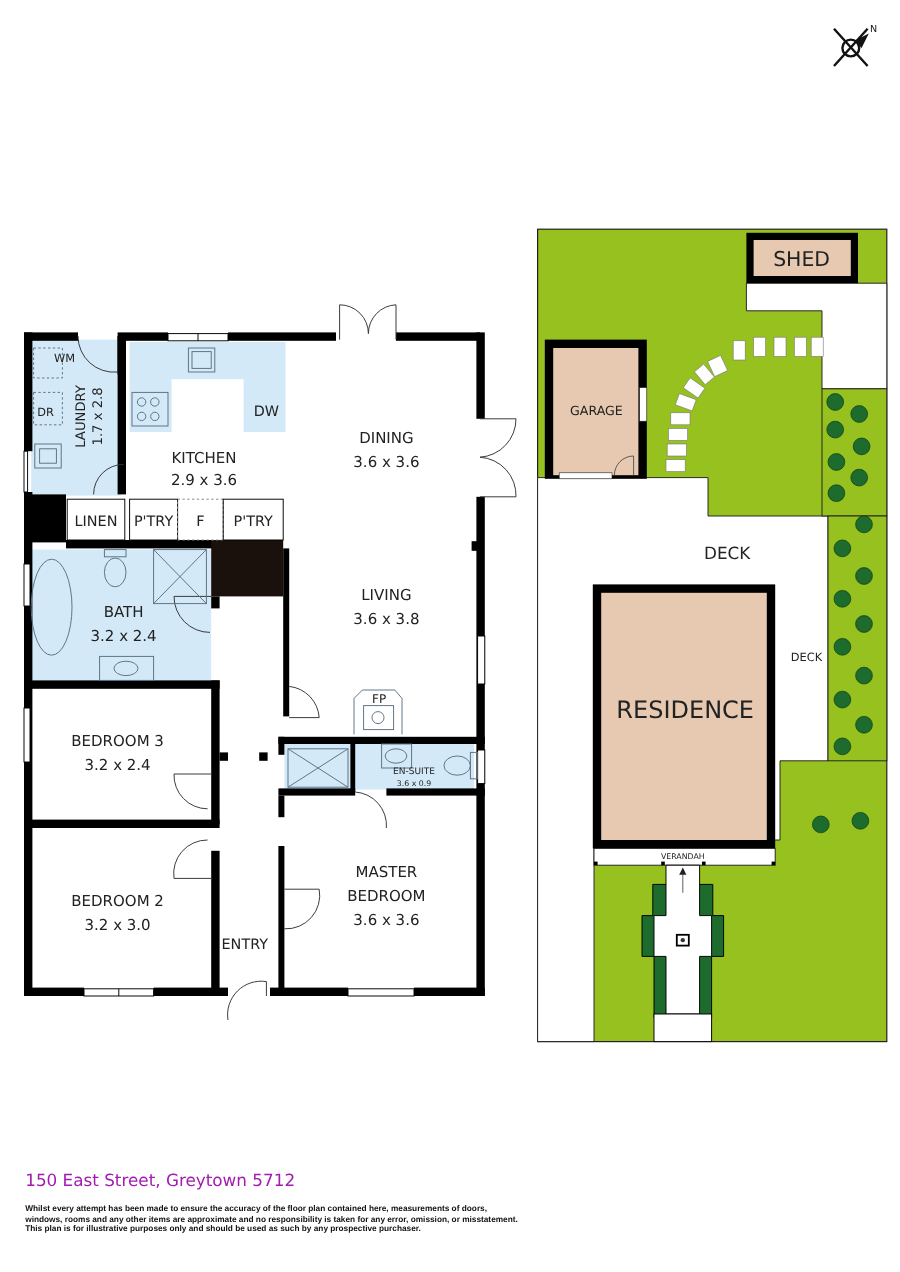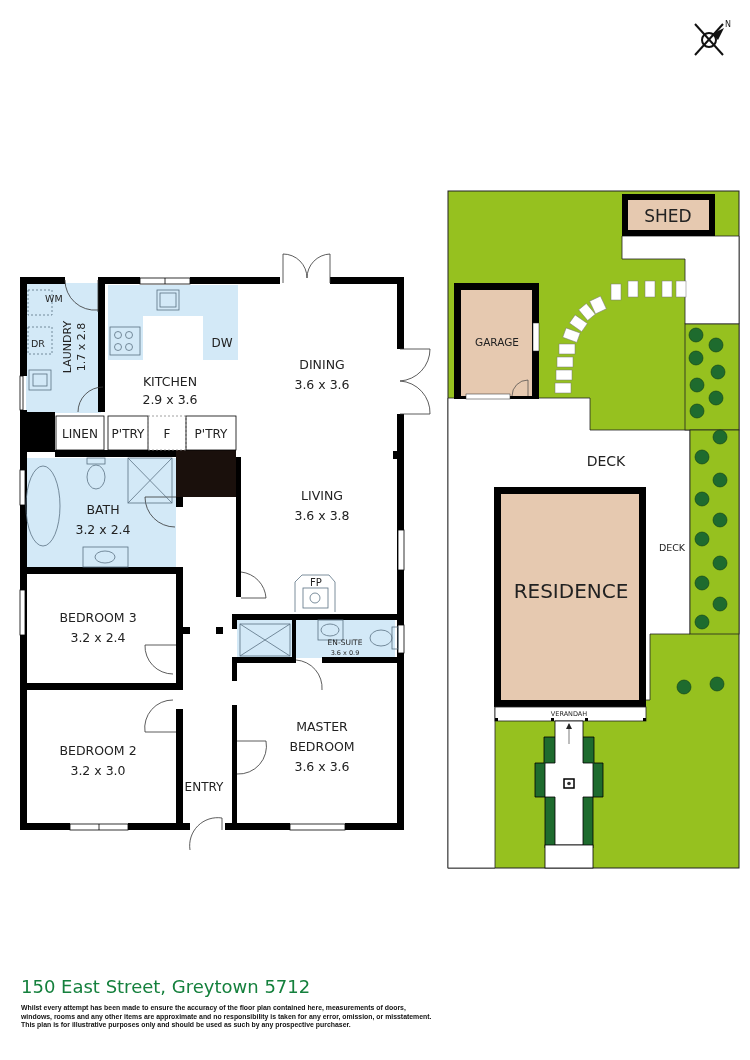--- a/index.html
+++ b/index.html
@@ -1,19 +1,19 @@
 <!DOCTYPE html>
 <html><head>
 <meta charset="utf-8">
 <style>
   html, body { margin:0; padding:0; background:#ffffff; }
   body { width:750px; height:1060px; position:relative; overflow:hidden; font-family:"DejaVu Sans", sans-serif; }
   #plan { position:absolute; left:0; top:0; }
   .lbl { font-family:"DejaVu Sans", sans-serif; fill:#222; }
-  .address { position:absolute; left:21px; top:976px; font-family:"DejaVu Sans", sans-serif; font-size:18px; color:#15803d; }
+  .address { position:absolute; left:21px; top:976px; font-family:"DejaVu Sans", sans-serif; font-size:14px; color:#a21caf; }
   .disclaimer { position:absolute; left:21px; top:1004px; font-family:"Liberation Sans", sans-serif; font-size:6.9px; line-height:8.6px; color:#111; font-weight:bold; width:430px; }
   .disclaimer div { white-space:nowrap; }
 </style>
 </head>
 <body>
 
 <svg id="plan" width="750" height="1060" viewBox="0 0 750 1060" xmlns="http://www.w3.org/2000/svg">
 
   <g stroke="#111" stroke-width="2" fill="none">
     <line x1="695" y1="24" x2="723" y2="55"></line>

